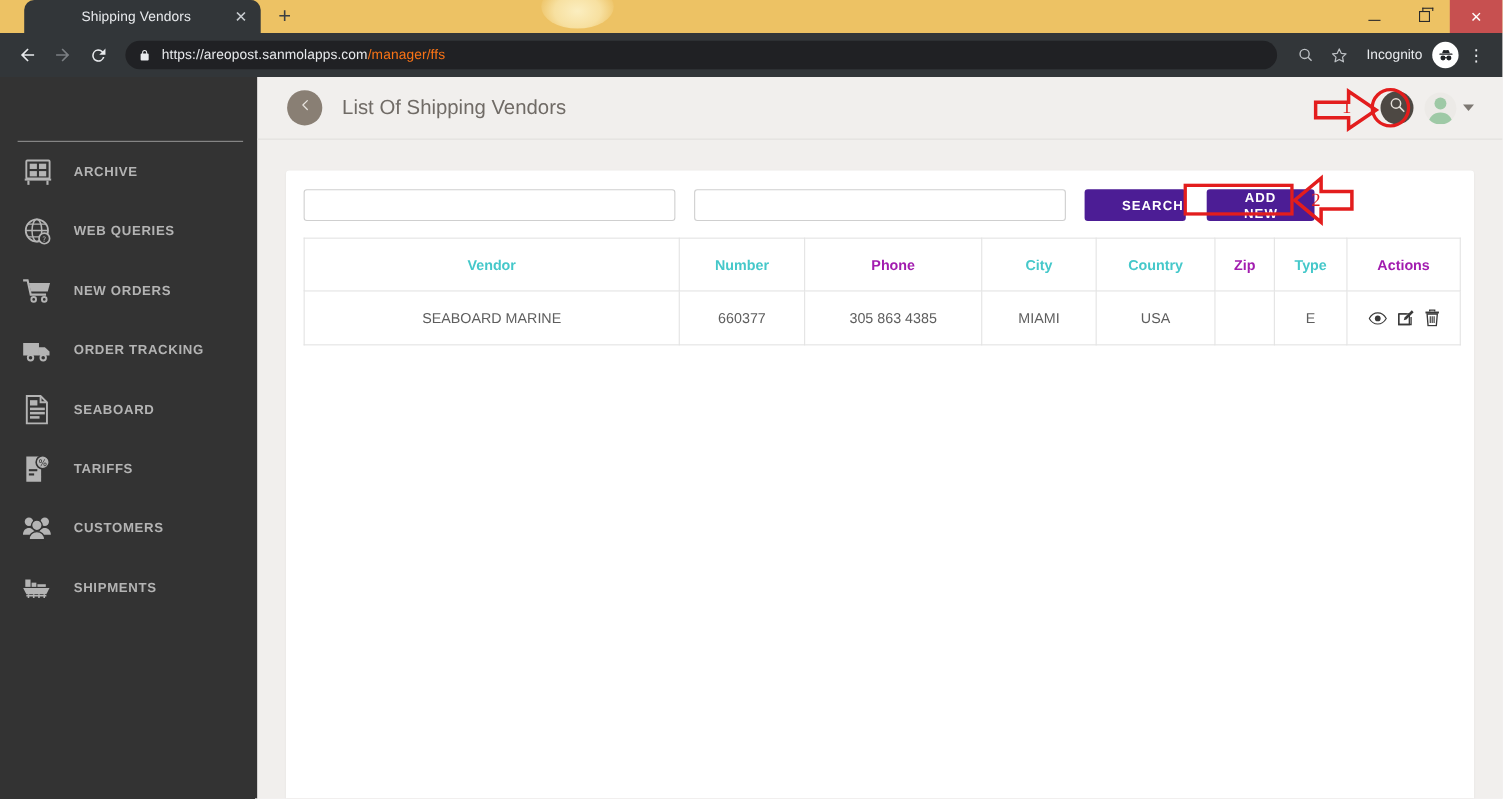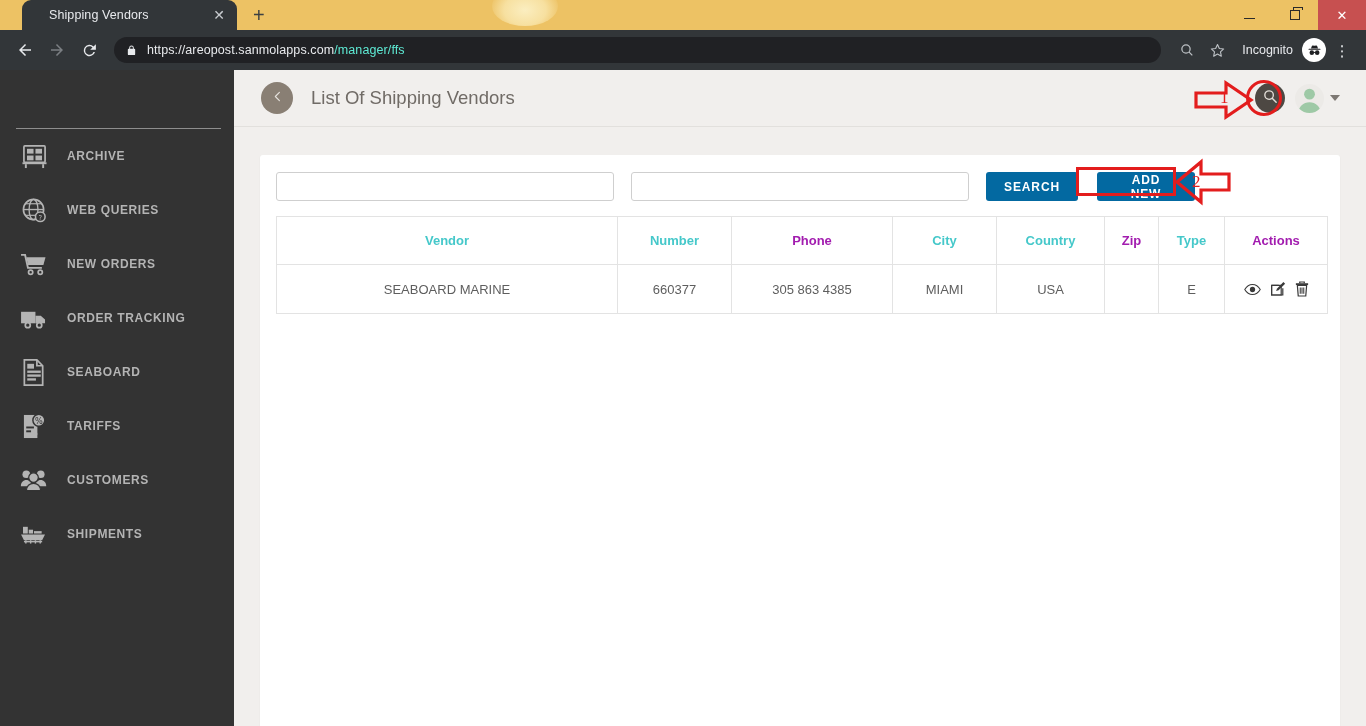--- a/index.html
+++ b/index.html
@@ -21,21 +21,21 @@
     position: absolute; left: 492px; top: -14px;
     width: 66px; height: 40px; border-radius: 50%;
     background: radial-gradient(ellipse at 50% 60%, #fbeec0 0%, #f7e0a0 45%, #edc264 78%);
     pointer-events: none;
   }
   .tab {
     width: 215px; height: 30px; background: #323639;
     border-radius: 9px 9px 0 0;
     margin-left: 22px;
     display: flex; align-items: center;
-    position: relative; z-index: 2;
+    position: relative; z-index: 2; padding-left: 25px;
   }
   .tab-title {
     color: #e8eaed; font-size: 12.5px; margin-left: 27px;
     white-space: nowrap; overflow: hidden; text-overflow: ellipsis;
     max-width: 140px; letter-spacing: .1px;
   }
   .tab-close {
     position: absolute; right: 12px; top: 50%; transform: translateY(-50%);
     color: #c8ccd0; font-size: 14px; line-height: 1; cursor: pointer;
   }
@@ -71,21 +71,21 @@
     justify-content: center; cursor: pointer;
   }
   .nav-btn svg { display: block; }
   .omnibox {
     flex: 1; height: 26px; background: #202124; border-radius: 13px;
     margin: 0 10px 0 8px; display: flex; align-items: center;
     padding: 0 12px; min-width: 0;
   }
   .lock { margin-right: 10px; display:flex; }
   .url { font-size: 12.5px; color: #e8eaed; white-space: nowrap; letter-spacing: .1px; }
-  .url .dim { color: #5eead4; }
+  .url .dim { color: #f97316; }
   .tb-right { display: flex; align-items: center; gap: 2px; }
   .tb-icon {
     width: 28px; height: 28px; display: flex; align-items: center;
     justify-content: center; cursor: pointer;
   }
   .incognito-label { color: #e8eaed; font-size: 12.5px; margin: 0 7px 0 9px; }
   .incognito-chip {
     width: 24px; height: 24px; border-radius: 50%; background: #fff;
     display: flex; align-items: center; justify-content: center;
   }
@@ -156,24 +156,24 @@
   }
   .finput {
     height: 29px; border: 1px solid #cfcfcf; border-radius: 3px;
     background: #fff; font-size: 13px; padding: 0 8px;
     font-family: "Liberation Sans", sans-serif; color: #333;
     outline: none;
   }
   .finput-1 { width: 338px; }
   .finput-2 { width: 338px; }
   .btn {
-    height: 29px; border: none; border-radius: 3px; background: #0369a1;
+    height: 29px; border: none; border-radius: 3px; background: #4c1d95;
     color: #fff; font-size: 12px; font-weight: bold; letter-spacing: .9px;
     cursor: pointer; font-family: "Liberation Sans", sans-serif;
-    padding: 0 18px;
+    padding: 0 34px;
   }
   .btn-search { width: 92px; }
   .btn-addnew { width: 98px; margin-left: 2px; }
 
   table.vendors {
     width: 1051px; margin: 15px 0 0 16px;
     border-collapse: collapse; table-layout: fixed;
   }
   table.vendors th, table.vendors td {
     border: 1px solid #e3e3e3; height: 30px; font-size: 13px;

